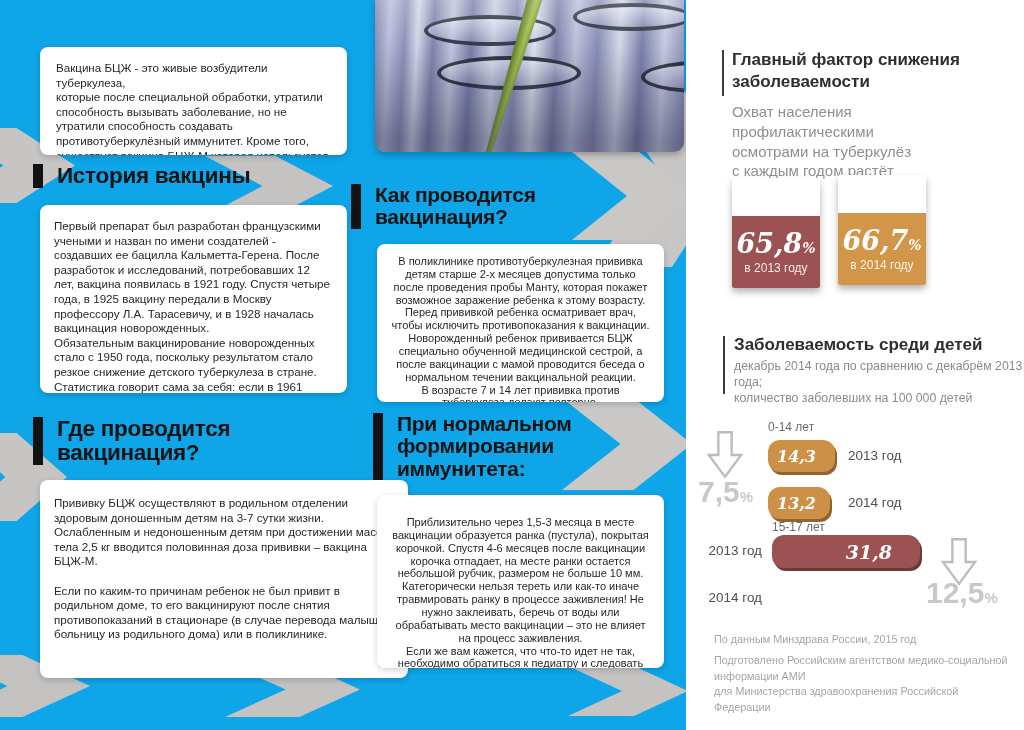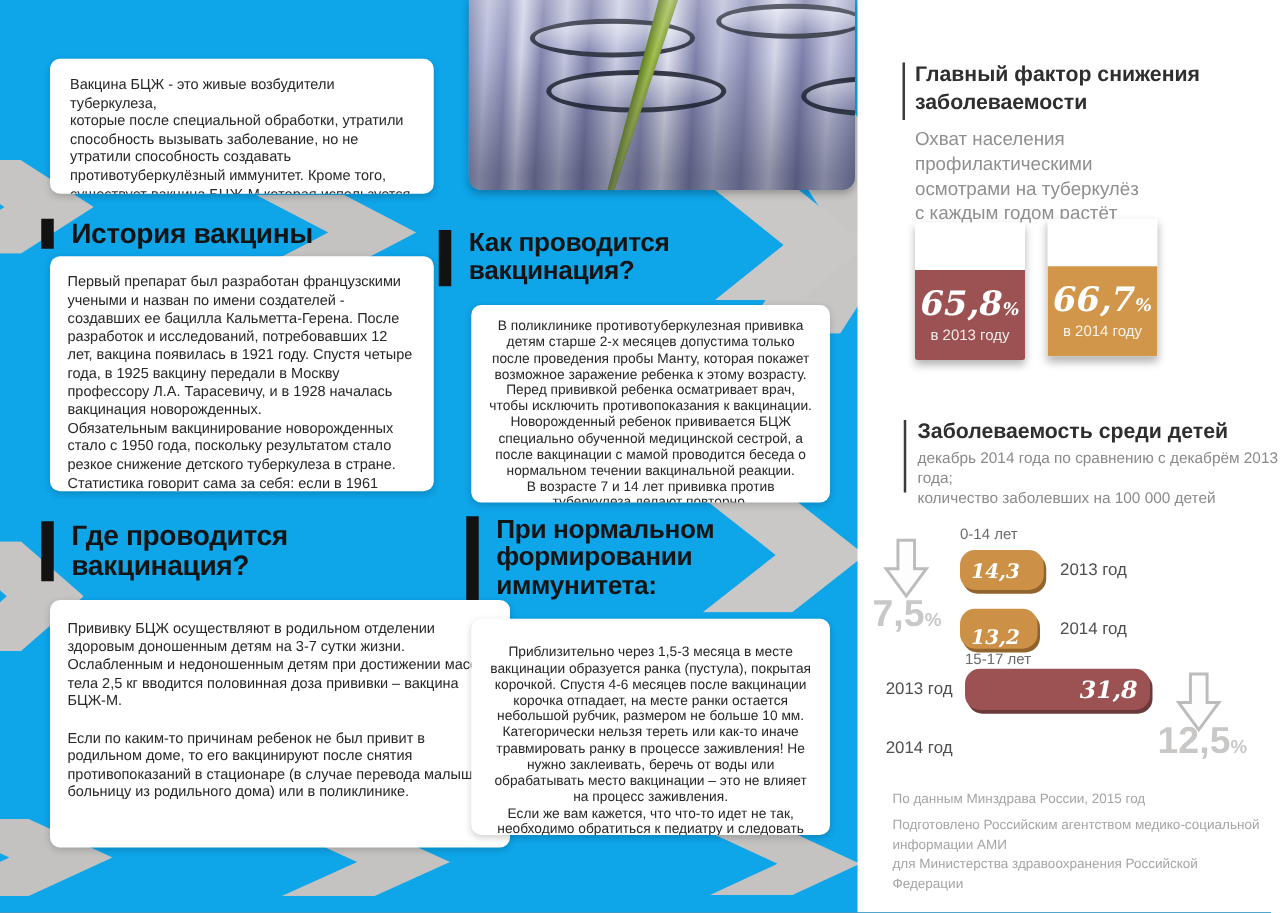--- a/index.html
+++ b/index.html
@@ -54,21 +54,21 @@
                 font-size:27px; line-height:1; }
   .pcard .num .u { font-size:14px; }
   .pcard .cap { font-size:12px; margin-top:4px; color:rgba(255,255,255,.88); }
 
   
   .hbar { position:absolute; height:32px; border-radius:12px; color:#fff;
           font-family:"DejaVu Serif", serif; font-style:italic; font-weight:bold;
           display:flex; align-items:center; box-sizing:border-box; }
   .hbar.orange { background:#cd9047; box-shadow:2px 3px 0 rgba(140,92,34,.95); font-size:16px; padding-left:9px; }
   .hbar.red    { background:#9c5253; box-shadow:2px 3px 0 rgba(100,46,47,.95); font-size:19px;
-                 justify-content:flex-end; padding-right:10px; }
+                 justify-content:flex-end; padding-right:28px; }
   .ylabel { position:absolute; font-size:13.5px; color:#4f4f4f; }
   .glabel { position:absolute; font-size:12px; color:#6b6b6b; }
   .pct { position:absolute; font-weight:bold; color:#c9c8c7; font-size:30px; line-height:1; }
   .pct .u { font-size:15px; }
   .arrow-down { position:absolute; }
 
   .fnote { position:absolute; font-size:10.8px; color:#a5a5a5; line-height:1.45; white-space:pre-line; }
 </style>
 </head>
 <body>
@@ -83,21 +83,21 @@
   <div class="chev" style="left:562px;top:398px;width:130px;height:92px;background:#c9c8c7;"></div>
   <div class="chev" style="left:-60px;top:655px;width:150px;height:62px;background:#c3c2c1;"></div>
   <div class="chev" style="left:225px;top:662px;width:135px;height:55px;background:#c4c3c2;"></div>
   <div class="chev" style="left:568px;top:666px;width:120px;height:50px;background:#c4c3c2;"></div>
 
   <div class="card" style="left:40px;top:47px;width:307px;height:108px;padding:14px 16px;">
     <p class="lbody">Вакцина БЦЖ - это живые возбудители туберкулеза,
 которые после специальной обработки, утратили способность вызывать заболевание, но не утратили способность создавать противотуберкулёзный иммунитет. Кроме того, существует вакцина БЦЖ-М которая используется для вакцинации ослабленных детей.</p>
   </div>
 
-  <div class="sec-title" style="left:33px;top:175px;">
+  <div class="sec-title" style="left:33px;top:164px;">
     <span class="tbar"></span>
     <h2>История вакцины</h2>
   </div>
 
   <div class="card" style="left:40px;top:205px;width:307px;height:188px;padding:14px 14px;">
     <p class="lbody">Первый препарат был разработан французскими учеными и назван по имени создателей - создавших ее бацилла Кальметта-Герена. После разработок и исследований, потребовавших 12 лет, вакцина появилась в 1921 году. Спустя четыре года, в 1925 вакцину передали в Москву профессору Л.А. Тарасевичу, и в 1928 началась вакцинация новорожденных.
 Обязательным вакцинирование новорожденных стало с 1950 года, поскольку результатом стало резкое снижение детского туберкулеза в стране.
 Статистика говорит сама за себя: если в 1961 было зарегистрировано 3857 случаев детского туберкулёзного менингита в год, то к 2009 это число сократилось до 22 случаев.</p>
   </div>
 
@@ -179,21 +179,21 @@
     <div class="glabel" style="left:82px;top:420px;width:70px;">0-14 лет</div>
     <svg class="arrow-down" style="left:20px;top:430px;" width="38" height="50" viewBox="0 0 40 52">
       <path d="M13 2 H27 V26 H37 L20 49 L3 26 H13 Z" fill="#fdfdfd" stroke="#bdbcbb" stroke-width="2.5"></path>
     </svg>
     <div class="pct" style="left:12px;top:477px;"><span>7,5</span><span class="u">%</span></div>
 
     <div class="hbar orange" style="left:82px;top:440px;width:67px;">
         <span>14,3</span>
       </div>
     <div class="ylabel" style="left:162px;top:448px;">2013 год</div>
-    <div class="hbar orange" style="left:82px;top:487px;width:62px;align-items:flex-end;">
+    <div class="hbar orange" style="left:82px;top:487px;width:62px;">
         <span>13,2</span>
       </div>
     <div class="ylabel" style="left:162px;top:495px;">2014 год</div>
 
     <div class="glabel" style="left:86px;top:520px;">15-17 лет</div>
     <div class="ylabel" style="left:14px;top:543px;width:62px;text-align:right;">2013 год</div>
     <div class="hbar red" style="left:86px;top:535px;width:148px;height:33px;">
         <span>31,8</span>
       </div>
     <div class="ylabel" style="left:14px;top:590px;width:62px;text-align:right;">2014 год</div>

